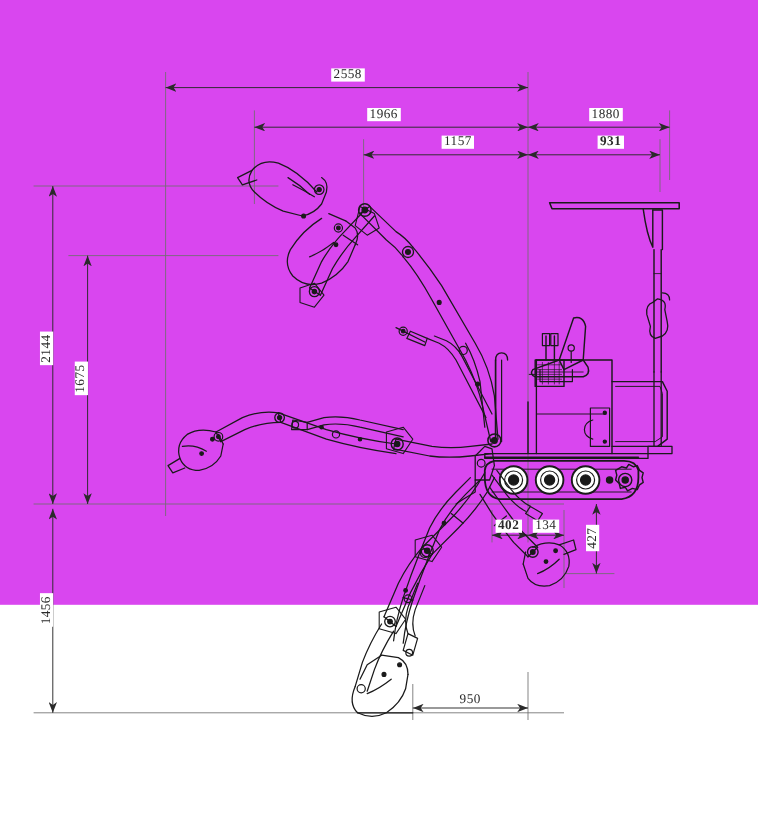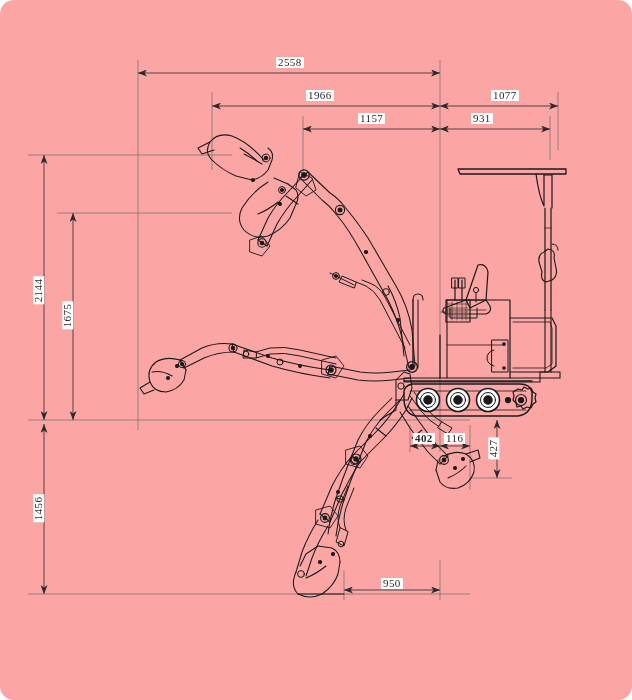--- a/index.html
+++ b/index.html
@@ -1,21 +1,21 @@
 <!DOCTYPE html>
 <html><head>
 <meta charset="utf-8">
 <style>
   html,body{margin:0;padding:0;background:#ffffff;}
   body{
     width:632px;height:700px;overflow:hidden;
     font-family:"Liberation Serif", serif;
     color:#1a1a1a;
   }
-  #sheet{position:relative;width:632px;height:700px;background:#fca5a5;border-radius:14px;}
+  #sheet{position:relative;width:632px;height:504px;background:#d946ef;}
   #draw{position:absolute;left:0;top:0;width:632px;height:700px;}
   .dimtext{
     position:absolute;
     font-family:"Liberation Serif", serif;
     font-size:11px;
     color:#2a2a2a;
     letter-spacing:.4px;
     white-space:nowrap;
     background:#fff;
     padding:0 2px;
@@ -337,26 +337,26 @@
         <path d="M250,240 L262,236 L270,246 L262,256 L250,252 Z"></path>
         <path d="M322,360 L336,356 L344,366 L336,378 L322,374 Z"></path>
         <path d="M346,450 L360,446 L368,456 L360,468 L346,464 Z"></path>
         <path d="M316,510 L330,506 L338,516 L330,528 L316,524 Z"></path>
       </g>
     </g>
   </svg>
 
   <div class="dimtext" style="left:276px;top:57px;">2558</div>
   <div class="dimtext" style="left:306px;top:90px;">1966</div>
-  <div class="dimtext" style="left:358px;top:113px;">1157</div>
-  <div class="dimtext" style="left:491px;top:90px;">1077</div>
-  <div class="dimtext" style="left:471px;top:113px;">931</div>
+  <div class="dimtext" style="left:368px;top:113px;">1157</div>
+  <div class="dimtext" style="left:491px;top:90px;">1880</div>
+  <div class="dimtext" style="left:498px;top:113px;font-weight:bold;">931</div>
 
   <div class="dimtext vtext" style="left:25px;top:285px;">2144</div>
   <div class="dimtext vtext" style="left:54px;top:310px;">1675</div>
   <div class="dimtext vtext" style="left:25px;top:503px;">1456</div>
 
   <div class="dimtext" style="left:413px;top:433px;font-weight:bold;">402</div>
-  <div class="dimtext" style="left:444px;top:433px;">116</div>
+  <div class="dimtext" style="left:444px;top:433px;">134</div>
   <div class="dimtext vtext" style="left:483px;top:443px;">427</div>
   <div class="dimtext" style="left:381px;top:578px;">950</div>
 
 </div>
 
 </body></html>

